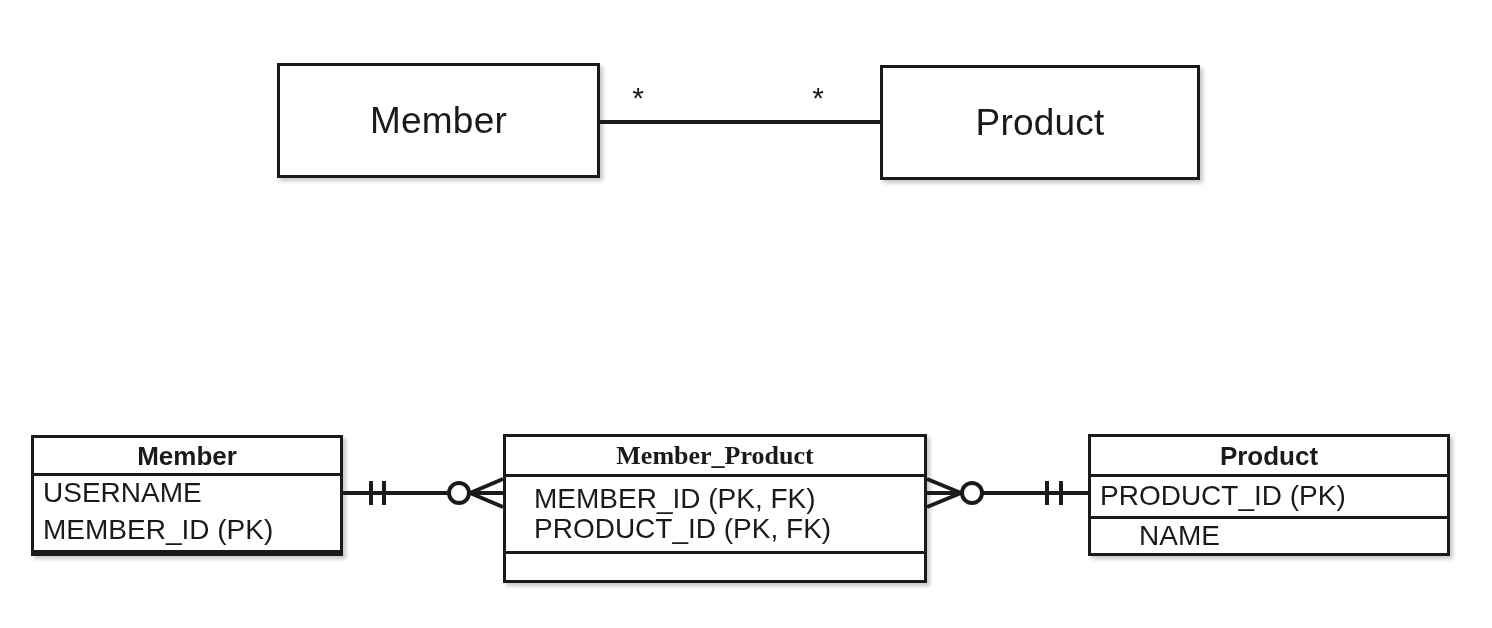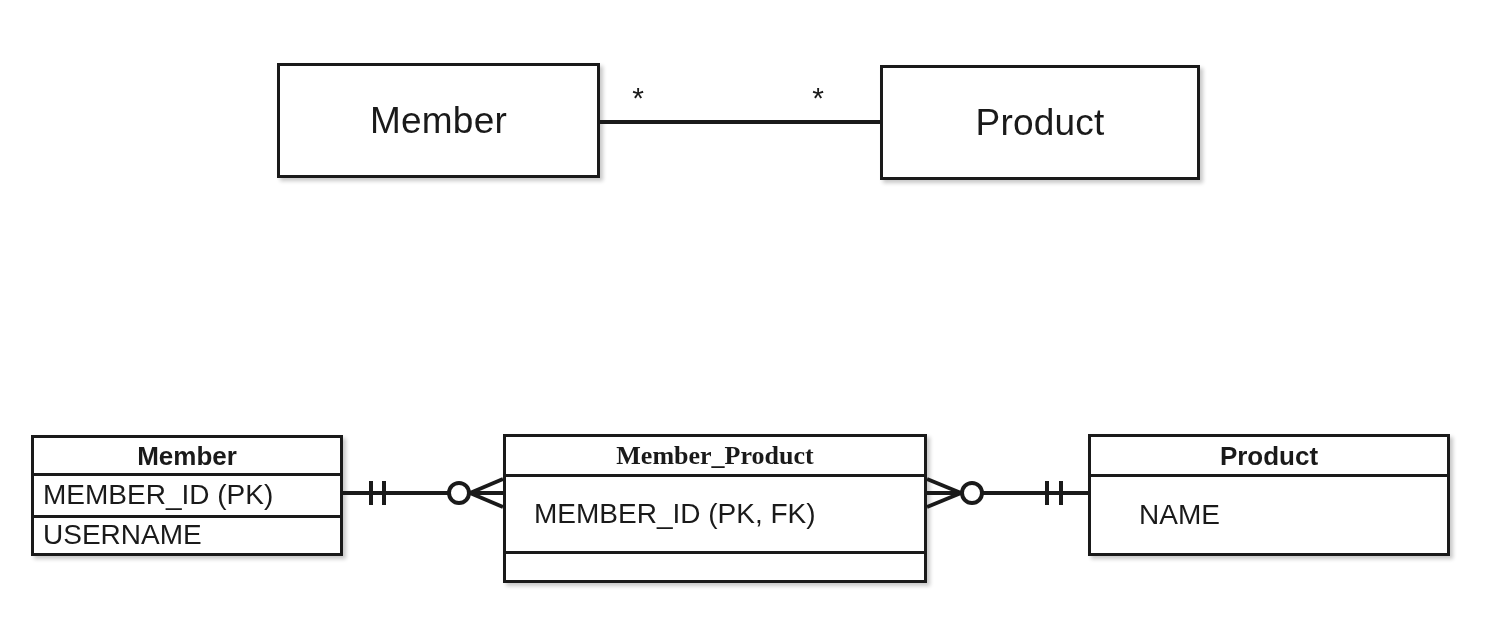--- a/index.html
+++ b/index.html
@@ -116,40 +116,44 @@
   </div>
 
   <div class="assoc-line" style="left:598px; top:120px; width:284px; height:4px;"></div>
 
   <div class="multiplicity" style="left:624px; top:83px; width:28px;">*</div>
 
   <div class="multiplicity" style="left:804px; top:83px; width:28px;">*</div>
 
   <div class="table-box" style="left:31px; top:435px; width:312px; height:121px;">
     <div class="table-header" style="height:38px;">Member</div>
+    <div class="table-cell" style="flex:1;">
+      <span class="cell-line">USERNAME</span>
+    </div>
     <div class="table-cell divided" style="height:42px;">
       <span class="cell-line">MEMBER_ID (PK)</span>
-    </div>
-    <div class="table-cell" style="flex:1;">
-      <span class="cell-line">USERNAME</span>
     </div>
   </div>
 
   <div class="table-box" style="left:503px; top:434px; width:424px; height:149px;">
     <div class="table-header" style="height:40px;font-family:Liberation Serif, serif;">Member_Product</div>
     <div class="table-cell divided" style="height:77px;padding-left:28px;">
       <span class="cell-line">MEMBER_ID (PK, FK)</span>
+      <span class="cell-line">PRODUCT_ID (PK, FK)</span>
     </div>
     <div class="table-cell empty" style="flex:1;">
       <span class="cell-line"></span>
     </div>
   </div>
 
   <div class="table-box" style="left:1088px; top:434px; width:362px; height:122px;">
     <div class="table-header" style="height:40px;">Product</div>
+    <div class="table-cell divided" style="height:42px;">
+      <span class="cell-line">PRODUCT_ID (PK)</span>
+    </div>
     <div class="table-cell" style="flex:1;padding-left:48px;">
       <span class="cell-line">NAME</span>
     </div>
   </div>
 
   <div class="connector" style="left:343px; top:468px; width:162px; height:52px;">
     <svg width="162" height="52" viewBox="0 0 162 52">
 
       <line x1="0" y1="25" x2="118" y2="25" stroke="#1a1a1a" stroke-width="4"></line>
 

